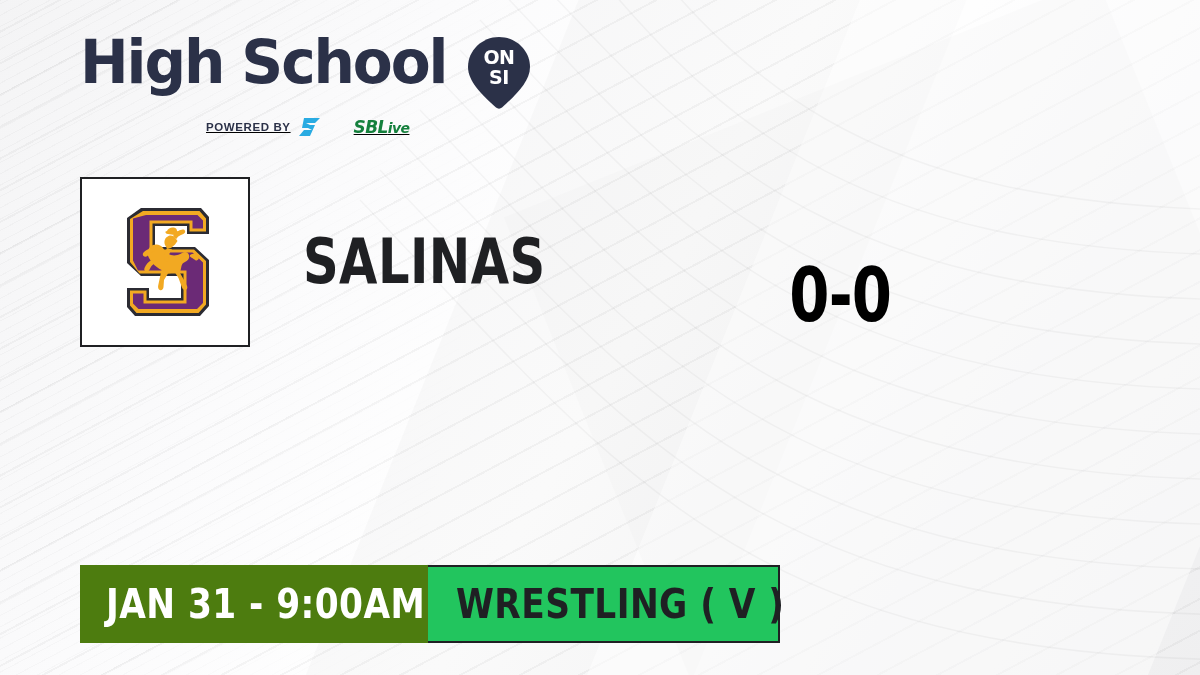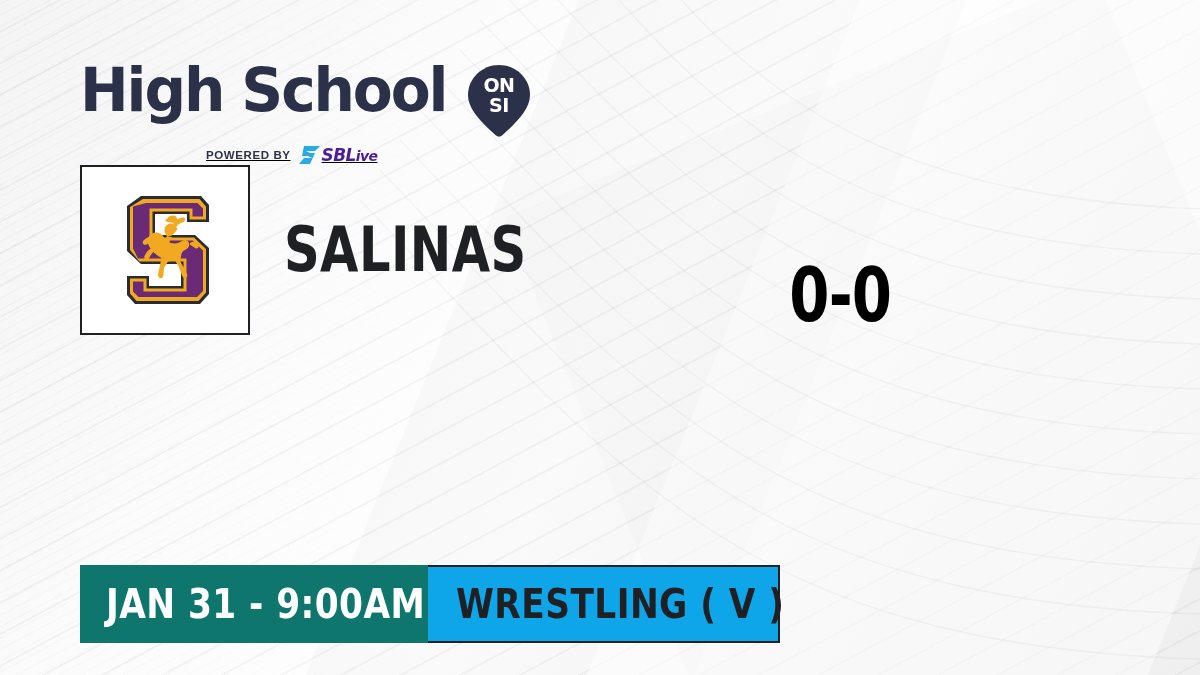--- a/index.html
+++ b/index.html
@@ -75,21 +75,20 @@
   
   .brand {
     position: absolute;
     left: 80px; top: 34px;
     width: 430px;
   }
   .brand-row {
     display: flex;
     align-items: flex-start;
     gap: 10px;
-    margin-top: 28px;
   }
   .brand-wordmark {
     font-family: "DejaVu Sans", sans-serif;
     font-weight: 700;
     font-size: 60px;
     line-height: 0.96;
     letter-spacing: -2.2px;
     color: #2b3148;
     white-space: nowrap;
     transform: scaleX(0.97);
@@ -111,31 +110,32 @@
     color: #2b3148;
     font-family: "Liberation Sans", sans-serif;
   }
   .sblive-mark { display: flex; align-items: center; gap: 2px; }
   .sblive-text {
     font-family: "DejaVu Sans", sans-serif;
     font-weight: 700;
     font-style: italic;
     font-size: 17px;
     letter-spacing: -0.6px;
-    color: #4c1d95;
+    color: #15803d;
+    margin-left: 32px;
   }
   .sblive-text .lower { font-size: 14px; }
 
   
   .team-row {
     position: absolute;
     display: flex;
     align-items: center;
   }
-  .team-row.r1 { left: 80px; top: 165px; }
+  .team-row.r1 { left: 80px; top: 177px; gap: 19px; }
   .team-row.r2 { left: 80px; top: 365px; }
 
   .logo-box {
     width: 170px; height: 170px;
     box-sizing: border-box;
     border: 2px solid #1f2023;
     background: #ffffff;
     display: flex;
     align-items: center;
     justify-content: center;
@@ -172,30 +172,30 @@
 
   
   .infobar {
     position: absolute;
     left: 80px; top: 565px;
     display: flex;
     align-items: stretch;
     height: 78px;
   }
   .infobar-date {
-    background: #0f766e;
+    background: #4d7c0f;
     color: #ffffff;
     display: flex;
     align-items: center;
     padding: 0 26px;
     box-sizing: border-box;
     width: 348px;
   }
   .infobar-sport {
-    background: #0ea5e9;
+    background: #22c55e;
     border: 2px solid #1f2023;
     border-left: none;
     color: #1f2023;
     display: flex;
     align-items: center;
     padding: 0 28px;
     box-sizing: border-box;
     width: 352px;
   }
   .bar-text {

